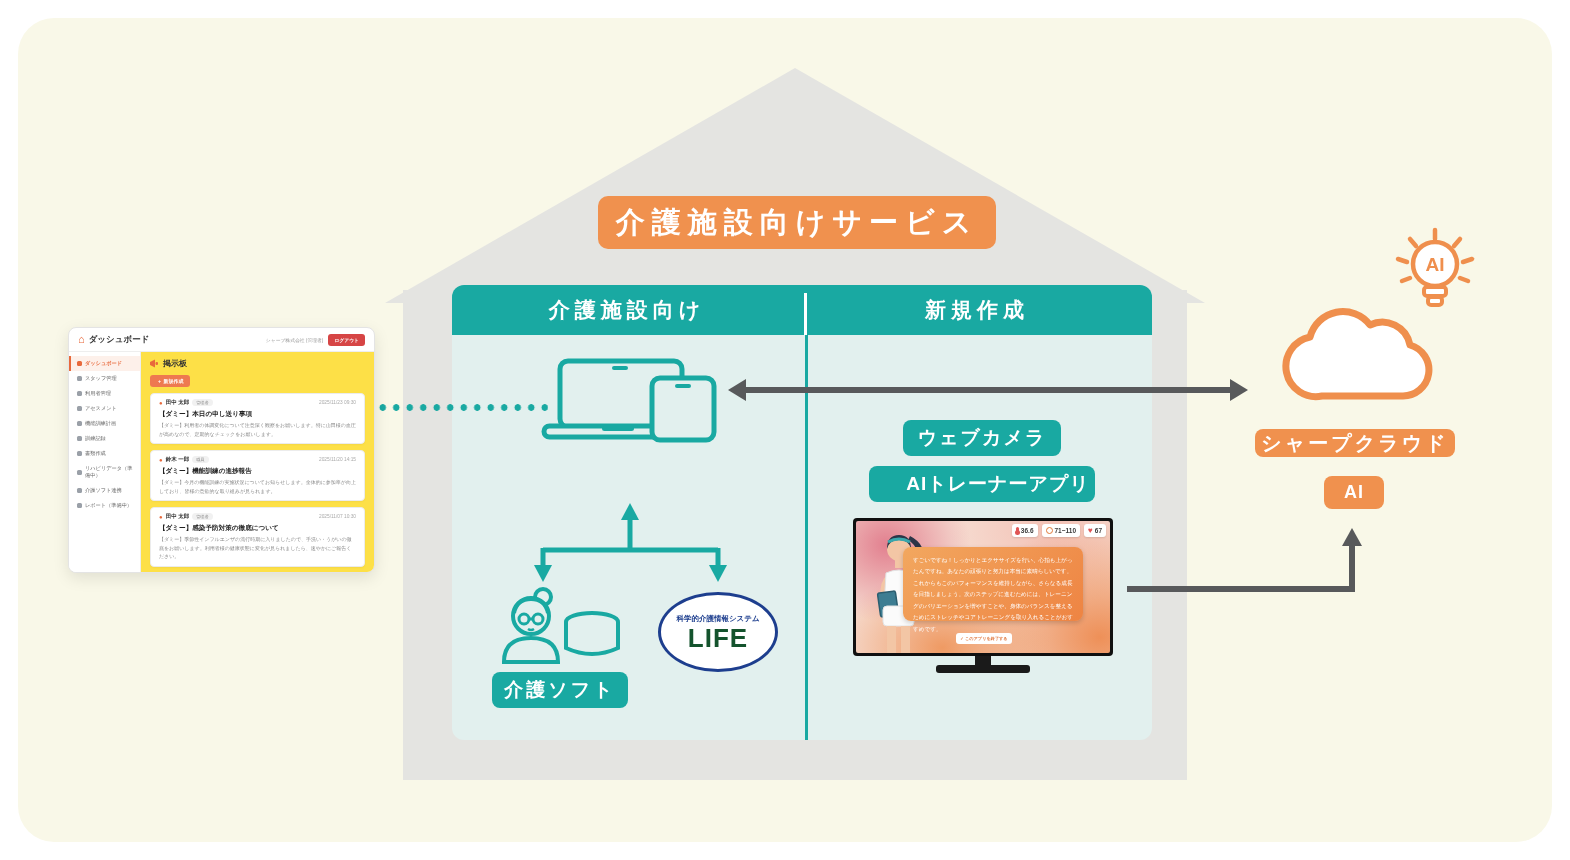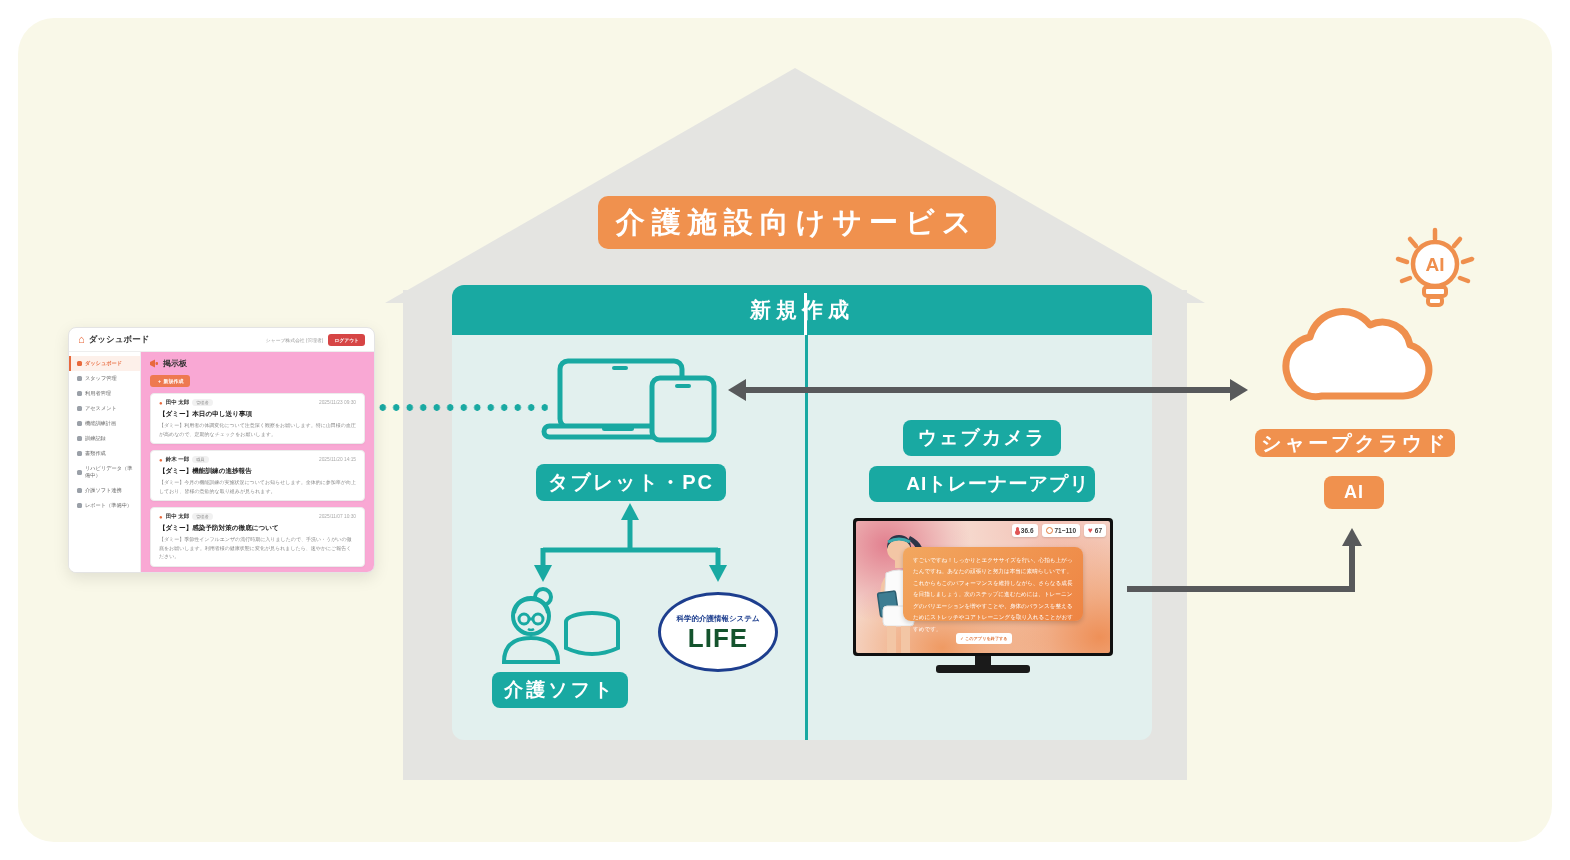--- a/index.html
+++ b/index.html
@@ -90,21 +90,21 @@
   .dash-title { font-size:8.5px; font-weight:bold; color:#333; }
   .dash-top-right { margin-left:auto; display:flex; align-items:center; gap:5px; }
   .dash-account { font-size:4.8px; color:#999; }
   .dash-logout { background:#d64545; color:#fff; font-size:4.8px; font-weight:bold; border:none; border-radius:3px; padding:3px 6px; }
   .dash-cols { display:flex; height:221px; }
   .dash-side { width:72px; border-right:1px solid #eee; padding-top:4px; background:#fff; }
   .side-item { display:flex; align-items:center; gap:3px; padding:4px 6px; font-size:5.2px; color:#666; border-left:2px solid transparent; }
   .side-item .side-ic { width:5px; height:5px; border-radius:1.5px; background:#9aa0a8; flex:none; }
   .side-item.active { color:#e8693c; background:#fdf0ea; border-left:2px solid #e8693c; font-weight:bold; }
   .side-item.active .side-ic { background:#e8693c; }
-  .dash-main { flex:1; background:#f9a8d4; padding:6px 9px; }
+  .dash-main { flex:1; background:#fde047; padding:6px 9px; }
   .board-head { display:flex; align-items:center; gap:4px; }
   .board-title { font-size:8px; font-weight:bold; color:#333; }
   .new-btn { margin-top:5px; background:#ee7950; color:#fff; font-size:5px; font-weight:bold; border:none; border-radius:3px; padding:3px 7px; }
   .posts { margin-top:6px; }
   .post-card { background:#fff; border:1px solid #ececec; border-radius:4px; padding:5px 8px; margin-bottom:6px; box-shadow:0 1px 2px rgba(0,0,0,.04); }
   .post-meta { display:flex; align-items:center; gap:3px; }
   .post-person { font-size:6px; line-height:6px; }
   .p-orange { color:#e8693c; }
   .post-name { font-size:5.5px; font-weight:bold; color:#333; }
   .post-badge { background:#f1f1f1; color:#888; font-size:4.2px; padding:1px 4px; border-radius:6px; }
@@ -117,20 +117,21 @@
 
 <div class="stage">
   <div class="cream"></div>
 
   <div class="roof"></div>
   <div class="house-body"></div>
 
   <div class="banner">介護施設向けサービス</div>
 
   <div class="panel-header">
+    <div class="half">介護施設向け</div>
     <div class="half">新規作成</div>
     <div class="header-divider"></div>
   </div>
   <div class="panel-body"></div>
   <div class="body-divider"></div>
 
   <div class="dotted-line"></div>
   <div class="dbl-arrow">
     <div class="head-l"></div>
     <div class="head-r"></div>
@@ -140,21 +141,20 @@
   <div class="l-arrow-head"></div>
 
   <svg class="device-svg" width="185" height="88" viewBox="0 0 185 88">
     <rect x="20" y="5" width="122" height="66" rx="8" fill="none" stroke="#19a9a2" stroke-width="5"></rect>
     <rect x="72" y="10" width="16" height="4" rx="2" fill="#19a9a2"></rect>
     <rect x="4" y="70" width="150" height="11" rx="5.5" fill="#e2f0ee" stroke="#19a9a2" stroke-width="5"></rect>
     <rect x="62" y="70" width="32" height="5" rx="2.5" fill="#19a9a2"></rect>
     <rect x="112" y="22" width="62" height="62" rx="8" fill="#e2f0ee" stroke="#19a9a2" stroke-width="5"></rect>
     <rect x="135" y="28" width="16" height="4" rx="2" fill="#19a9a2"></rect>
   </svg>
-  <div class="pill-teal pill-device">タブレット・PC</div>
 
   <svg class="branch-svg" width="194" height="85" viewBox="0 0 194 85">
     <polygon points="97,3 88,20 106,20" fill="#19a9a2"></polygon>
     <line x1="97" y1="17" x2="97" y2="50" stroke="#19a9a2" stroke-width="5"></line>
     <line x1="10" y1="50" x2="185" y2="50" stroke="#19a9a2" stroke-width="5"></line>
     <line x1="10" y1="48" x2="10" y2="68" stroke="#19a9a2" stroke-width="5"></line>
     <line x1="185" y1="48" x2="185" y2="68" stroke="#19a9a2" stroke-width="5"></line>
     <polygon points="10,82 1,65 19,65" fill="#19a9a2"></polygon>
     <polygon points="185,82 176,65 194,65" fill="#19a9a2"></polygon>
   </svg>

